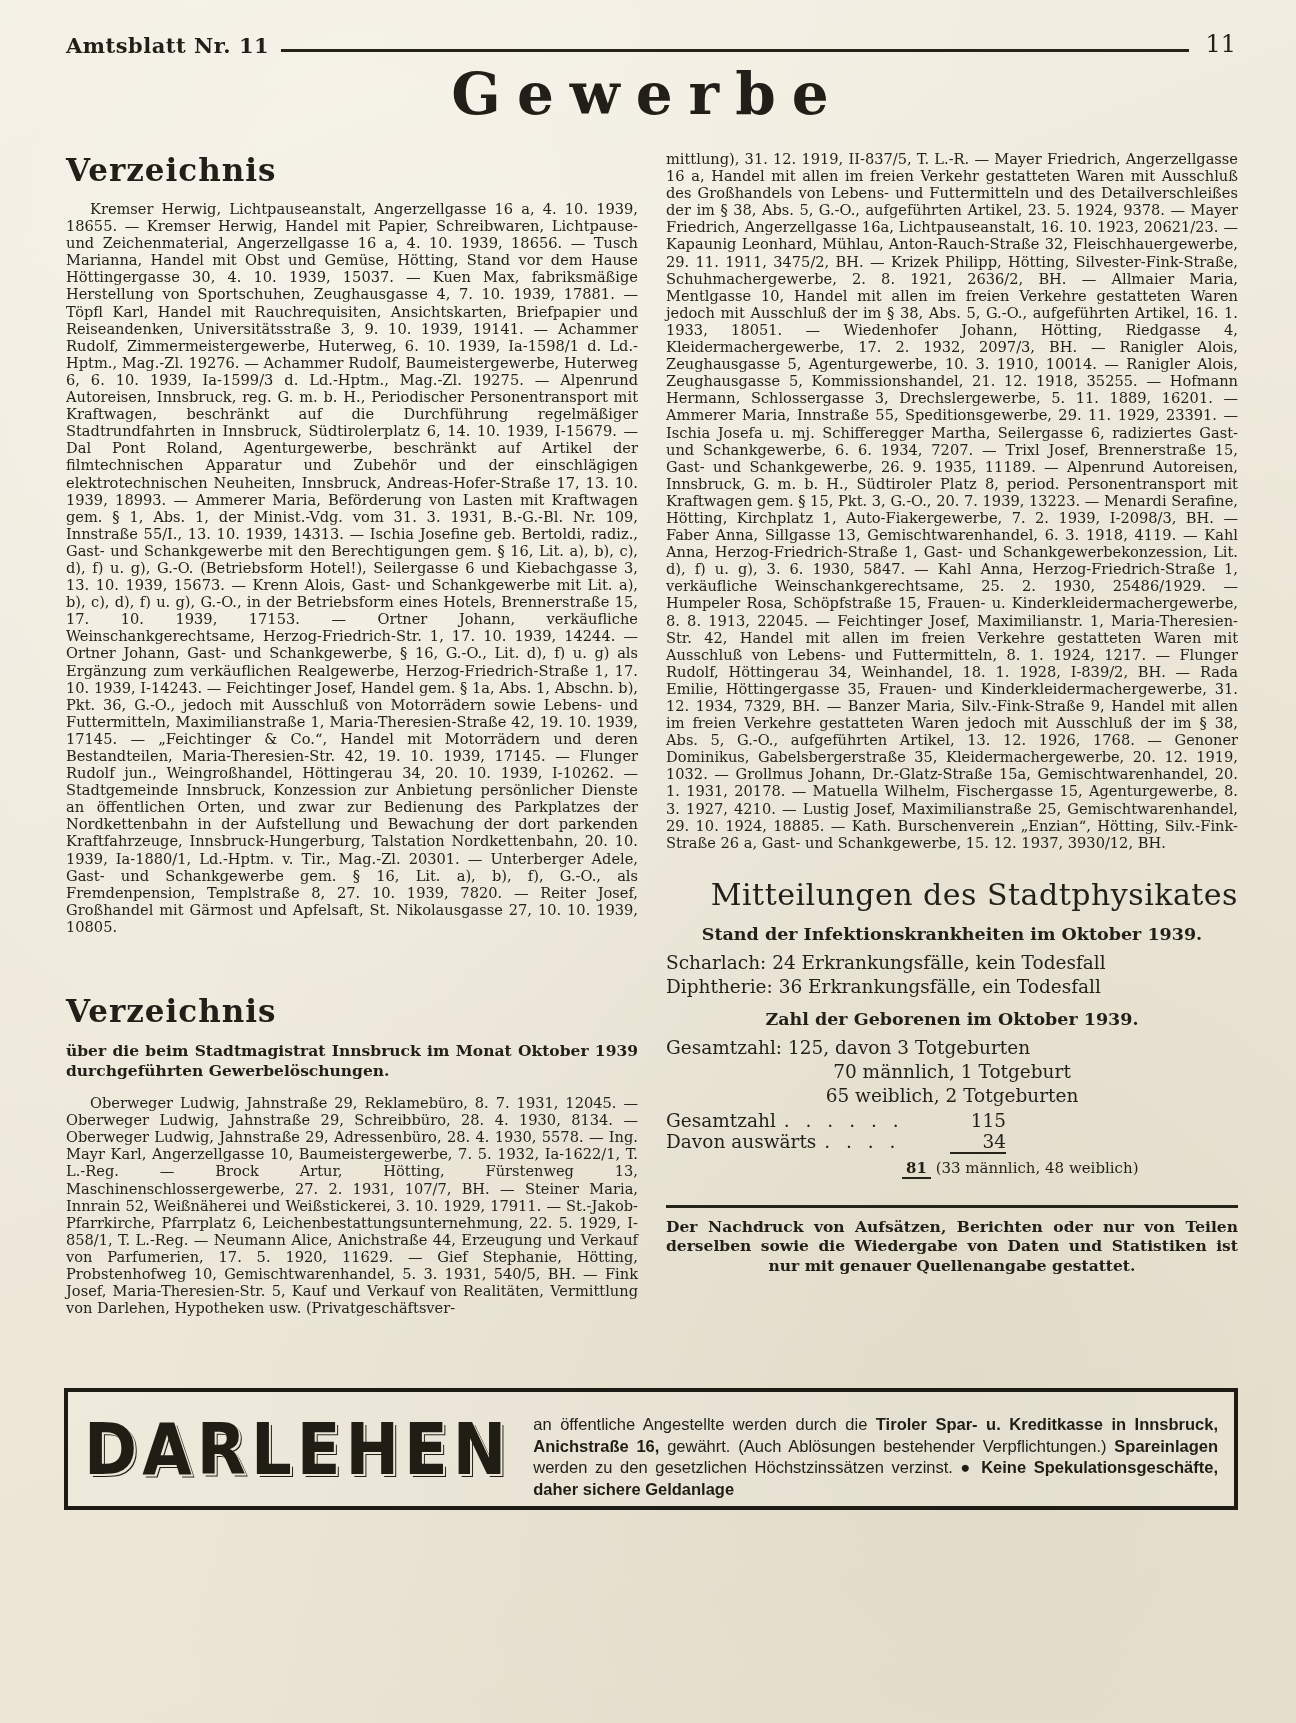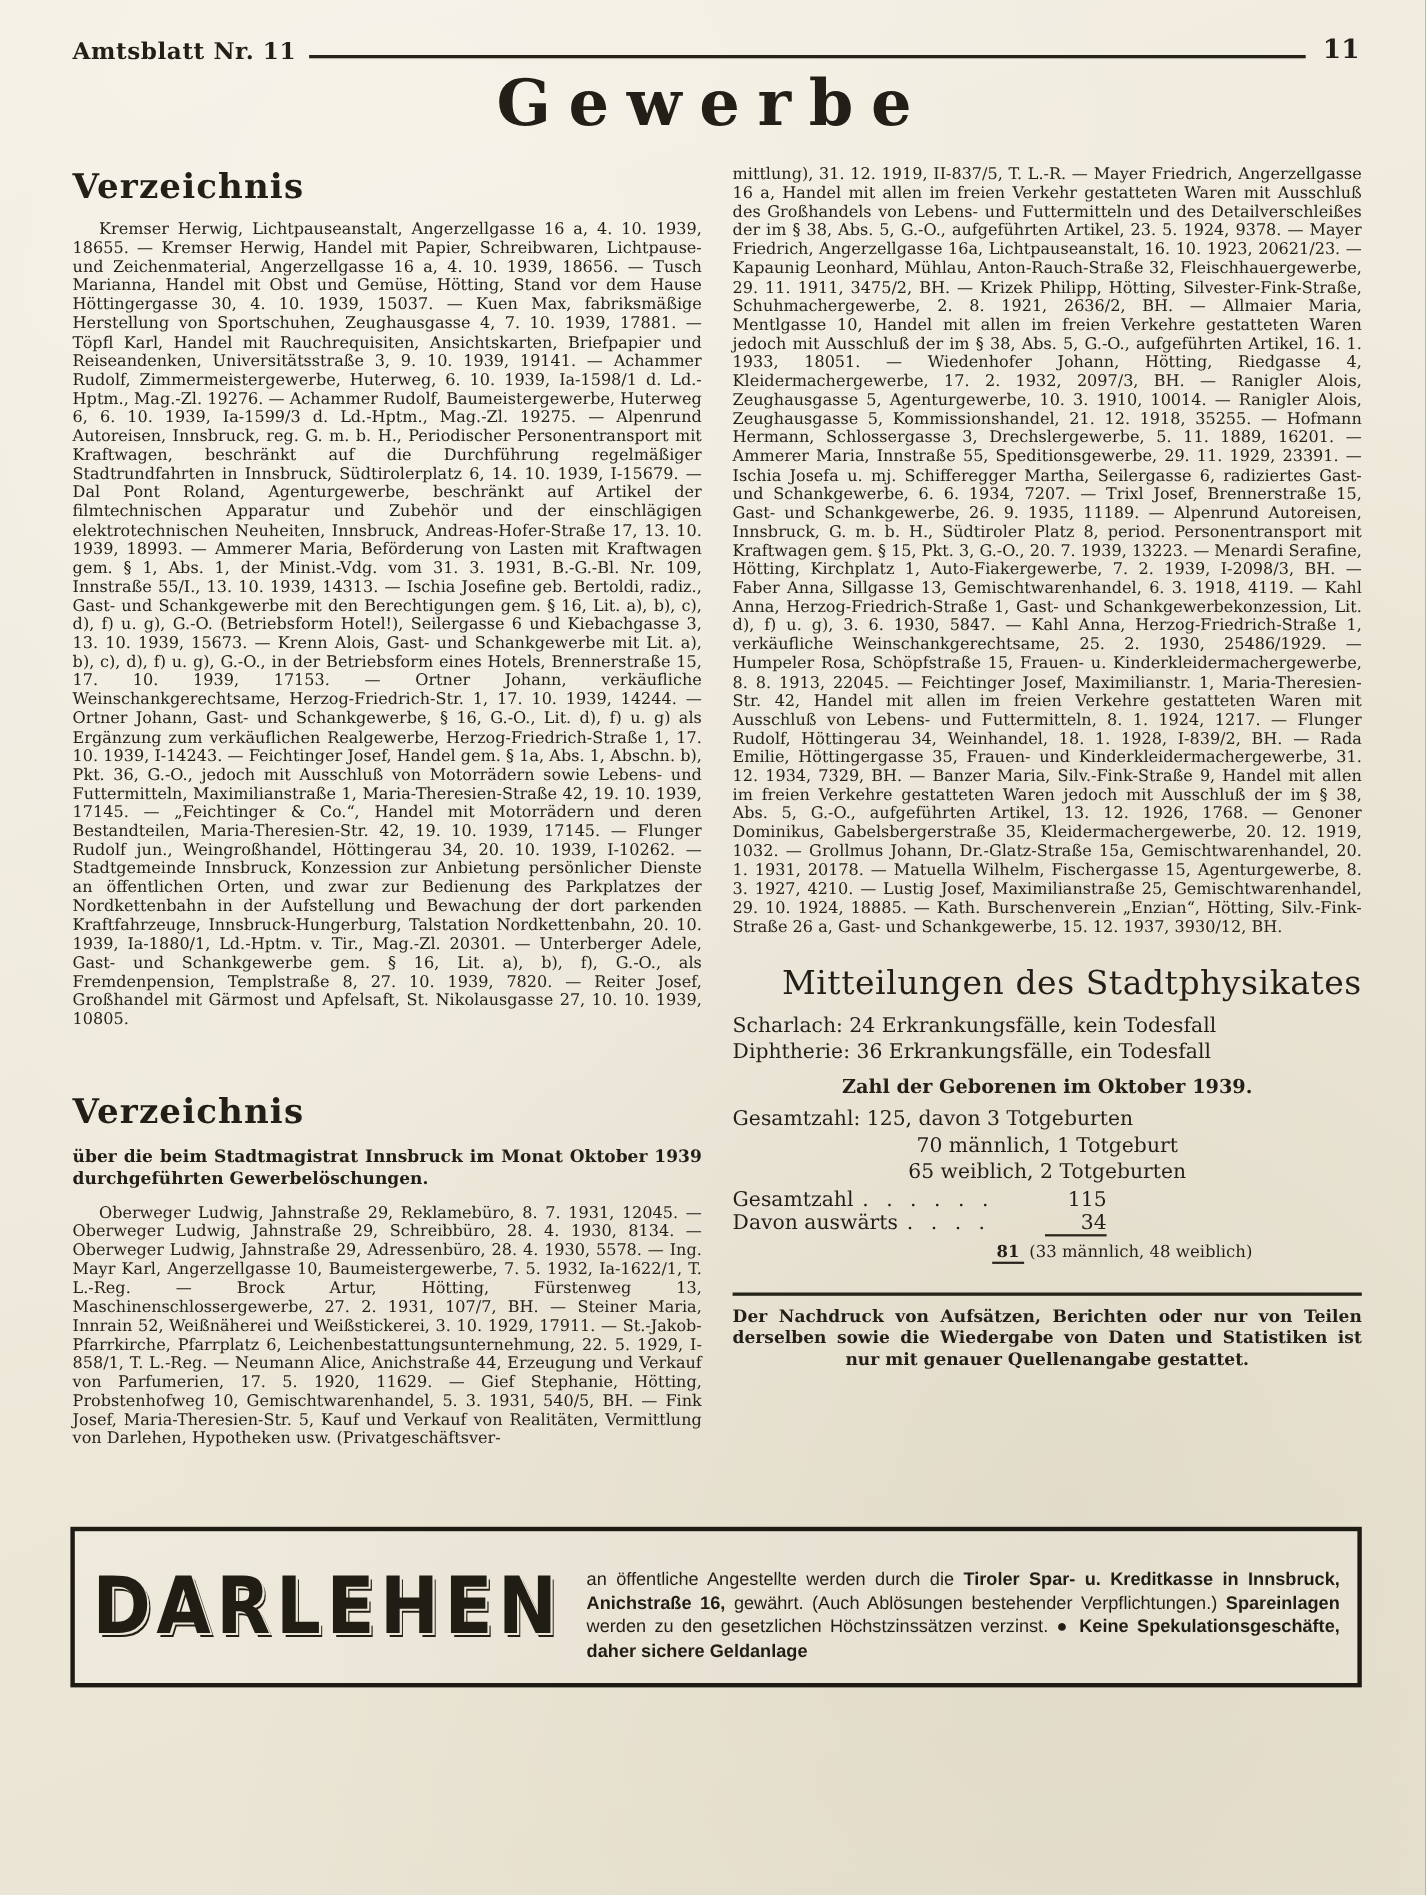--- a/index.html
+++ b/index.html
@@ -16,21 +16,21 @@
       linear-gradient(160deg, #f3efe3 0%, #ede8d9 55%, #e9e3d2 100%);
     background-color: #eeead d;
     color: #211f18;
     overflow: hidden;
   }
 
   
   .header { position: absolute; top: 30px; left: 66px; right: 60px; display: flex; align-items: flex-end; }
   .masthead { font-size: 21px; font-weight: 700; white-space: nowrap; letter-spacing: 0.5px; }
   .header-rule { flex: 1; height: 0; border-bottom: 3px solid #262319; margin: 0 16px 6px 12px; }
-  .pagenum { font-size: 24px; font-weight: 700; }
+  .pagenum { font-size: 24px; font-weight: 400; }
 
   
   .title { position: absolute; top: 60px; left: 0; width: 100%; margin: 0; text-align: center;
            font-size: 58px; font-weight: 700; letter-spacing: 16px; }
 
   
   .col { position: absolute; width: 572px; }
   .col-left  { left: 66px;  top: 152px; }
   .col-right { left: 666px; top: 150px; }
 
@@ -54,21 +54,21 @@
   .deaths-row.second .val { border-bottom: 2.5px solid #262319; }
   .deaths-result { margin: 5px 0 0 236px; font-size: 15px; }
   .result-num { font-weight: 700; padding: 0 4px; border-bottom: 2.5px solid #262319; }
 
   
   .notice { margin-top: 28px; border-top: 3px solid #262319; padding-top: 9px;
             font-weight: 700; font-size: 15.5px; line-height: 19.5px;
             text-align: justify; text-align-last: center; }
 
   
-  .ad { position: absolute; left: 64px; right: 58px; top: 1388px; height: 146px;
+  .ad { position: absolute; left: 64px; right: 58px; top: 1388px; height: 122px;
         border: 4px solid #1d1b13; display: flex; align-items: center; padding: 6px 16px; gap: 22px;
         background: rgba(255,255,255,0.12); }
   .ad-brand { font-family: "DejaVu Sans", sans-serif; font-weight: 700; font-size: 64px;
               letter-spacing: 5px; white-space: nowrap; transform: scaleY(1.12);
               color: #201d14; text-shadow: 2px 2px 0 #ece6d6, 3px 3px 0 #201d14; }
   .ad-text { flex: 1; font-family: "Liberation Sans", sans-serif; font-size: 16.5px;
              line-height: 21.5px; text-align: justify; color: #201d14; margin-top: 16px; }
   .ad-text .b { font-weight: 700; }
 </style>
 </head>
@@ -96,20 +96,21 @@
       <p class="body-text">Oberweger Ludwig, Jahnstraße 29, Reklamebüro, 8. 7. 1931, 12045. — Oberweger Ludwig, Jahnstraße 29, Schreibbüro, 28. 4. 1930, 8134. — Oberweger Ludwig, Jahnstraße 29, Adressenbüro, 28. 4. 1930, 5578. — Ing. Mayr Karl, Angerzellgasse 10, Baumeistergewerbe, 7. 5. 1932, Ia-1622/1, T. L.-Reg. — Brock Artur, Hötting, Fürstenweg 13, Maschinenschlossergewerbe, 27. 2. 1931, 107/7, BH. — Steiner Maria, Innrain 52, Weißnäherei und Weißstickerei, 3. 10. 1929, 17911. — St.-Jakob-Pfarrkirche, Pfarrplatz 6, Leichenbestattungsunternehmung, 22. 5. 1929, I-858/1, T. L.-Reg. — Neumann Alice, Anichstraße 44, Erzeugung und Verkauf von Parfumerien, 17. 5. 1920, 11629. — Gief Stephanie, Hötting, Probstenhofweg 10, Gemischtwarenhandel, 5. 3. 1931, 540/5, BH. — Fink Josef, Maria-Theresien-Str. 5, Kauf und Verkauf von Realitäten, Vermittlung von Darlehen, Hypotheken usw. (Privatgeschäftsver-</p>
     </section>
   </div>
 
   <div class="col col-right">
     <p class="body-text no-indent">mittlung), 31. 12. 1919, II-837/5, T. L.-R. — Mayer Friedrich, Angerzellgasse 16 a, Handel mit allen im freien Verkehr gestatteten Waren mit Ausschluß des Großhandels von Lebens- und Futtermitteln und des Detailverschleißes der im § 38, Abs. 5, G.-O., aufgeführten Artikel, 23. 5. 1924, 9378. — Mayer Friedrich, Angerzellgasse 16a, Lichtpauseanstalt, 16. 10. 1923, 20621/23. — Kapaunig Leonhard, Mühlau, Anton-Rauch-Straße 32, Fleischhauergewerbe, 29. 11. 1911, 3475/2, BH. — Krizek Philipp, Hötting, Silvester-Fink-Straße, Schuhmachergewerbe, 2. 8. 1921, 2636/2, BH. — Allmaier Maria, Mentlgasse 10, Handel mit allen im freien Verkehre gestatteten Waren jedoch mit Ausschluß der im § 38, Abs. 5, G.-O., aufgeführten Artikel, 16. 1. 1933, 18051. — Wiedenhofer Johann, Hötting, Riedgasse 4, Kleidermachergewerbe, 17. 2. 1932, 2097/3, BH. — Ranigler Alois, Zeughausgasse 5, Agenturgewerbe, 10. 3. 1910, 10014. — Ranigler Alois, Zeughausgasse 5, Kommissionshandel, 21. 12. 1918, 35255. — Hofmann Hermann, Schlossergasse 3, Drechslergewerbe, 5. 11. 1889, 16201. — Ammerer Maria, Innstraße 55, Speditionsgewerbe, 29. 11. 1929, 23391. — Ischia Josefa u. mj. Schifferegger Martha, Seilergasse 6, radiziertes Gast- und Schankgewerbe, 6. 6. 1934, 7207. — Trixl Josef, Brennerstraße 15, Gast- und Schankgewerbe, 26. 9. 1935, 11189. — Alpenrund Autoreisen, Innsbruck, G. m. b. H., Südtiroler Platz 8, period. Personentransport mit Kraftwagen gem. § 15, Pkt. 3, G.-O., 20. 7. 1939, 13223. — Menardi Serafine, Hötting, Kirchplatz 1, Auto-Fiakergewerbe, 7. 2. 1939, I-2098/3, BH. — Faber Anna, Sillgasse 13, Gemischtwarenhandel, 6. 3. 1918, 4119. — Kahl Anna, Herzog-Friedrich-Straße 1, Gast- und Schankgewerbekonzession, Lit. d), f) u. g), 3. 6. 1930, 5847. — Kahl Anna, Herzog-Friedrich-Straße 1, verkäufliche Weinschankgerechtsame, 25. 2. 1930, 25486/1929. — Humpeler Rosa, Schöpfstraße 15, Frauen- u. Kinderkleidermachergewerbe, 8. 8. 1913, 22045. — Feichtinger Josef, Maximilianstr. 1, Maria-Theresien-Str. 42, Handel mit allen im freien Verkehre gestatteten Waren mit Ausschluß von Lebens- und Futtermitteln, 8. 1. 1924, 1217. — Flunger Rudolf, Höttingerau 34, Weinhandel, 18. 1. 1928, I-839/2, BH. — Rada Emilie, Höttingergasse 35, Frauen- und Kinderkleidermachergewerbe, 31. 12. 1934, 7329, BH. — Banzer Maria, Silv.-Fink-Straße 9, Handel mit allen im freien Verkehre gestatteten Waren jedoch mit Ausschluß der im § 38, Abs. 5, G.-O., aufgeführten Artikel, 13. 12. 1926, 1768. — Genoner Dominikus, Gabelsbergerstraße 35, Kleidermachergewerbe, 20. 12. 1919, 1032. — Grollmus Johann, Dr.-Glatz-Straße 15a, Gemischtwarenhandel, 20. 1. 1931, 20178. — Matuella Wilhelm, Fischergasse 15, Agenturgewerbe, 8. 3. 1927, 4210. — Lustig Josef, Maximilianstraße 25, Gemischtwarenhandel, 29. 10. 1924, 18885. — Kath. Burschenverein „Enzian“, Hötting, Silv.-Fink-Straße 26 a, Gast- und Schankgewerbe, 15. 12. 1937, 3930/12, BH.</p>
 
     <section class="physikat">
       <h2 class="physikat-heading">Mitteilungen des Stadtphysikates</h2>
 
+      <p class="physikat-sub">Stand der Infektionskrankheiten im Oktober 1939.</p>
       <p class="stat-line">Scharlach: 24 Erkrankungsfälle, kein Todesfall</p>
       <p class="stat-line">Diphtherie: 36 Erkrankungsfälle, ein Todesfall</p>
 
       <p class="physikat-sub">Zahl der Geborenen im Oktober 1939.</p>
       <p class="stat-line">Gesamtzahl: 125, davon 3 Totgeburten</p>
       <p class="stat-line centered">70 männlich, 1 Totgeburt</p>
       <p class="stat-line centered">65 weiblich, 2 Totgeburten</p>
 
       <div class="deaths-block">
         <div class="deaths-row">

